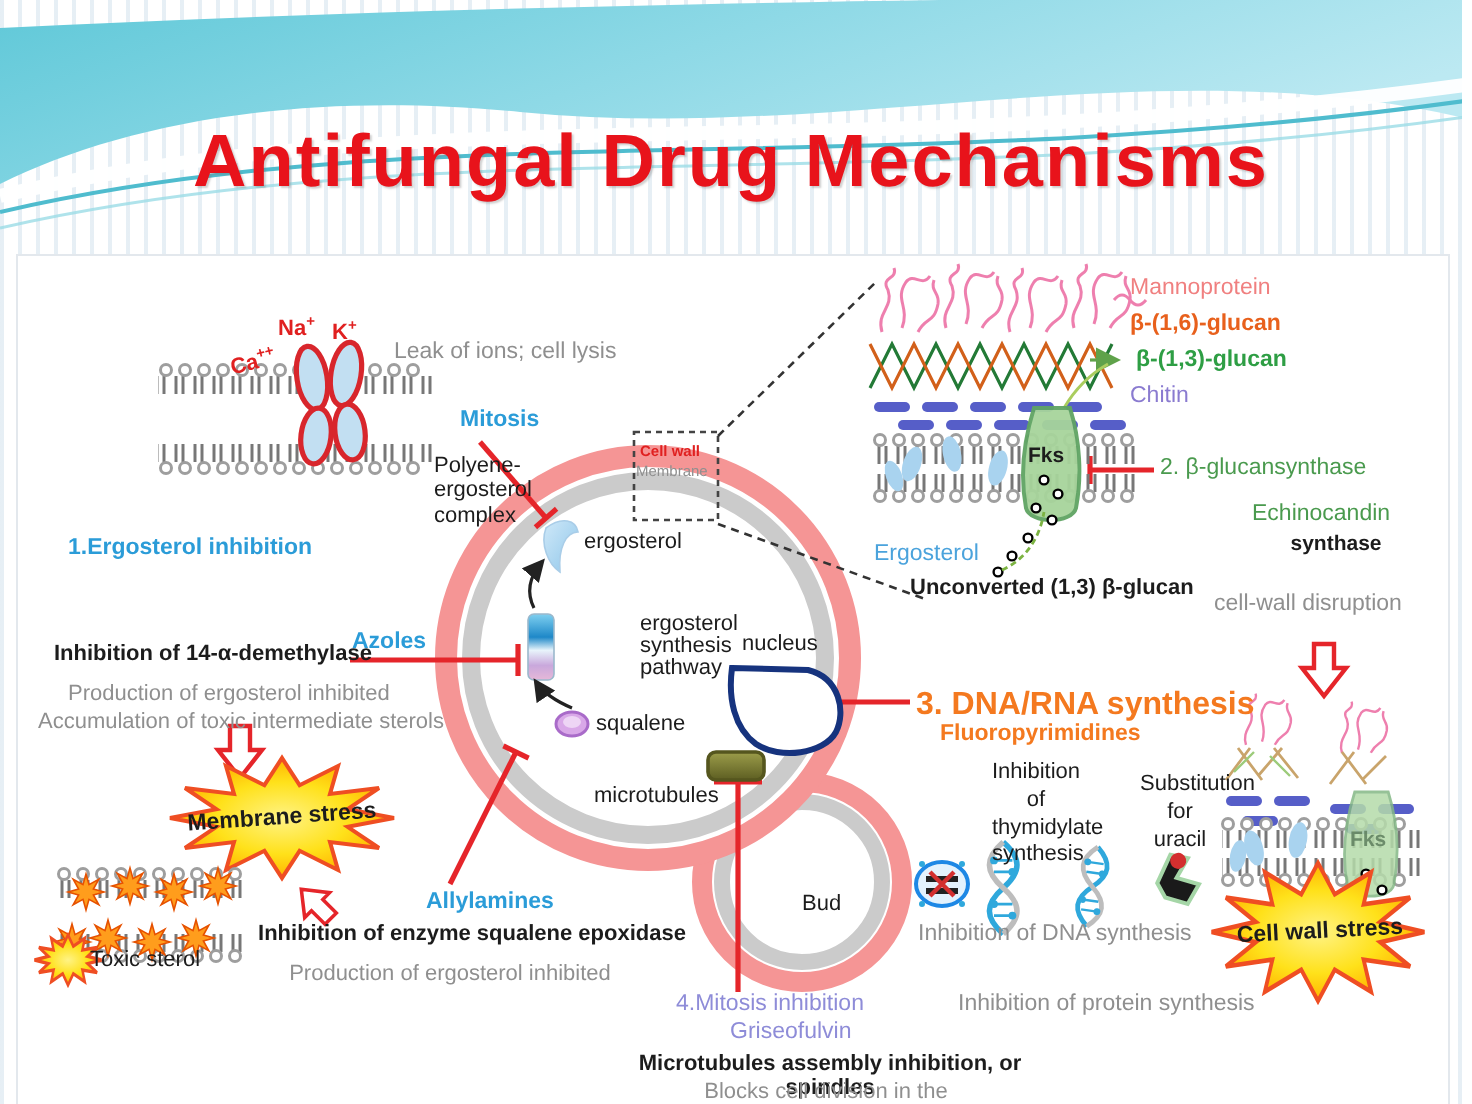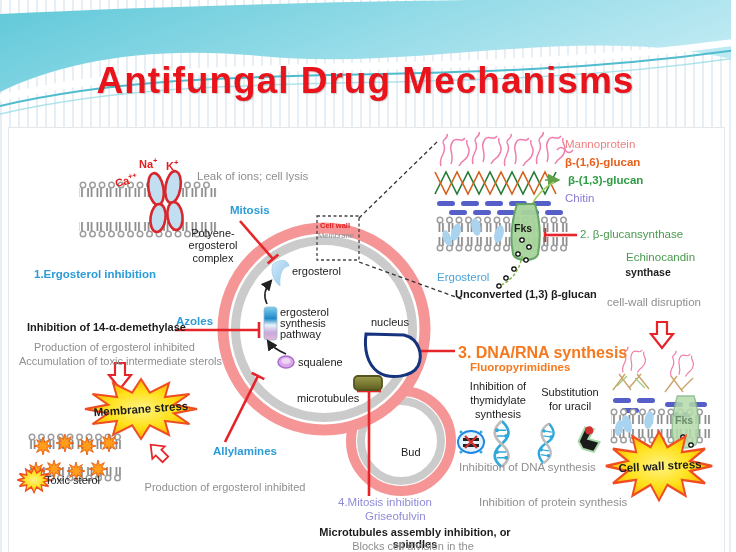--- a/index.html
+++ b/index.html
@@ -17,21 +17,21 @@
     text-shadow:1px 1px 1px rgba(120,120,120,.35);
   }
   .panel{
     position:absolute;left:8px;top:127px;width:715px;height:425px;
     background:#ffffff;border:1px solid #e3e8ed;box-sizing:content-box;
   }
   .shapes{position:absolute;left:0;top:0;}
   .lbl{position:absolute;font-size:11.5px;line-height:1.12;color:#1c1c1c;white-space:nowrap;}
   .b{font-weight:bold;}
   .c{text-align:center;white-space:normal;}
-  .bk{display:block;}
+  .bk{display:block;margin-left:40px;}
   .gray{color:#8f8f8f;}
   .blue{color:#2b9cd8;}
   .org{color:#f4791f;}
   .grn{color:#4a9a4e;}
   .grn2{color:#2e9e44;}
   .org2{color:#e8601c;}
   .pnk{color:#f08080;}
   .pur{color:#8a7bd0;}
   .pur2{color:#8e8cd8;}
   .red{color:#e02020;}
@@ -335,20 +335,21 @@
     <div class="lbl s11" style="left:392px;top:318px;">Bud</div>
 
     <div class="lbl blue b" style="left:167px;top:187px;">Azoles</div>
     <div class="lbl b s11" style="left:18px;top:193px;">Inhibition of 14-α-demethylase</div>
     <div class="lbl gray s11" style="left:25px;top:213px;">Production of ergosterol inhibited</div>
     <div class="lbl gray s11" style="left:10px;top:227px;">Accumulation of toxic intermediate sterols</div>
     <div class="lbl c b" style="left:80px;top:275px;width:104px;transform:rotate(-4deg);">Membrane stress</div>
     <div class="lbl s11" style="left:36px;top:346px;">Toxic sterol</div>
 
     <div class="lbl blue b" style="left:204px;top:317px;">Allylamines</div>
+    <div class="lbl c b s11" style="left:120px;top:333px;width:214px;">Inhibition of enzyme squalene epoxidase</div>
     <div class="lbl c gray s11" style="left:130px;top:353px;width:172px;">Production of ergosterol inhibited</div>
 
     <div class="lbl pnk" style="left:556px;top:10px;">Mannoprotein</div>
     <div class="lbl org2 b" style="left:556px;top:28px;">β-(1,6)-glucan</div>
     <div class="lbl grn2 b" style="left:559px;top:46px;">β-(1,3)-glucan</div>
     <div class="lbl pur" style="left:556px;top:64px;">Chitin</div>
     <div class="lbl b s10" style="left:505px;top:95px;">Fks</div>
     <div class="lbl grn" style="left:571px;top:100px;">2. β-glucansynthase</div>
     <div class="lbl grn" style="left:617px;top:123px;">Echinocandin</div>
     <div class="lbl c b s10" style="left:563px;top:139px;width:152px;">

